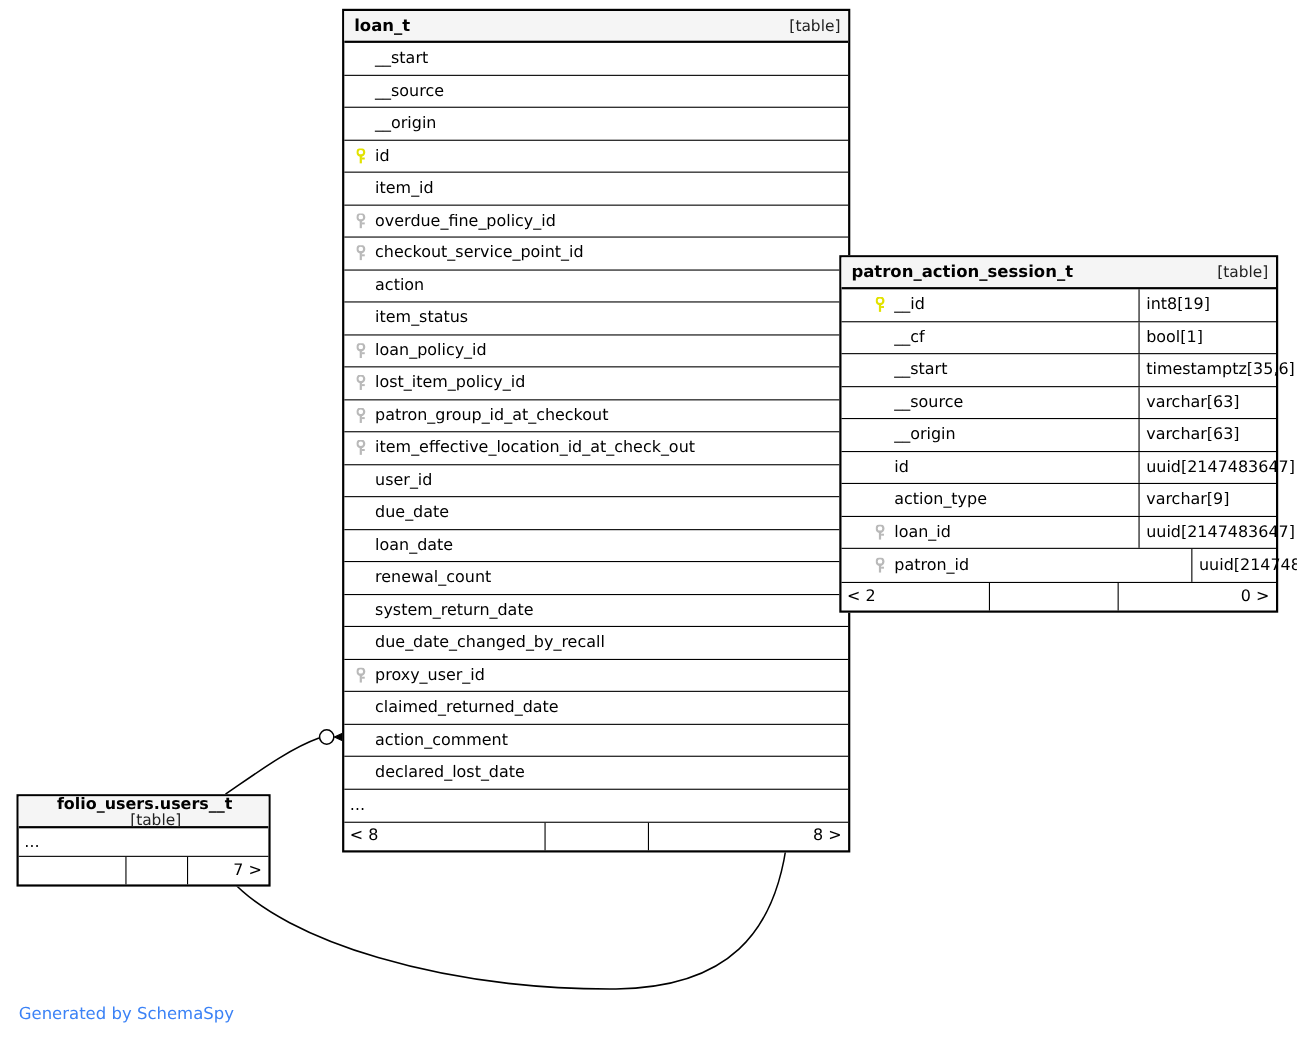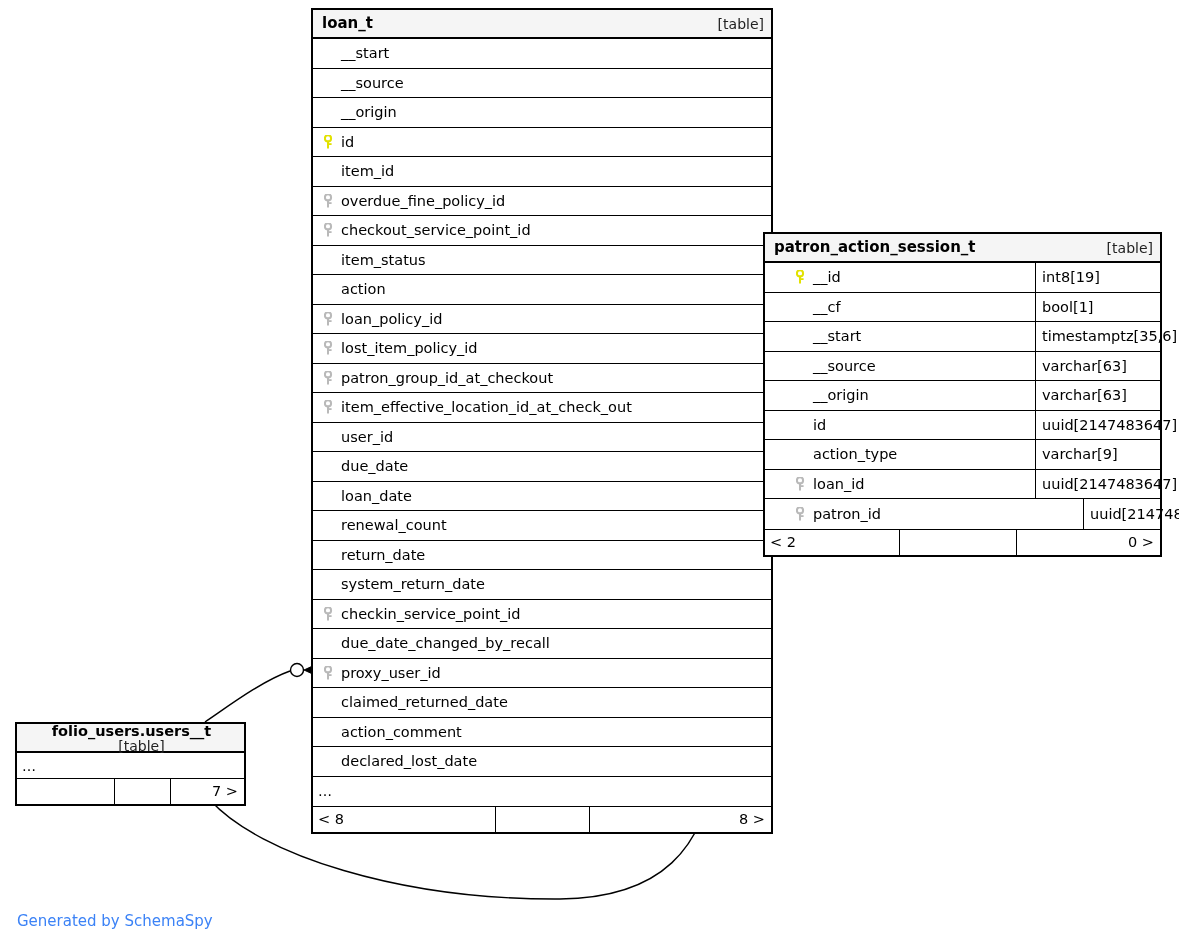--- a/index.html
+++ b/index.html
@@ -315,35 +315,35 @@
             </svg>
           </span>
           <span class="col-label">checkout_service_point_id</span>
         </span>
 
       </div>
 
       <div class="row">
         <span class="cell-name">
           <span class="key-slot"></span>
+          <span class="col-label">action</span>
+        </span>
+
+      </div>
+
+      <div class="row">
+        <span class="cell-name">
+          <span class="key-slot"></span>
           <span class="col-label">item_status</span>
         </span>
 
       </div>
 
       <div class="row">
         <span class="cell-name">
-          <span class="key-slot"></span>
-          <span class="col-label">action</span>
-        </span>
-
-      </div>
-
-      <div class="row">
-        <span class="cell-name">
           <span class="key-slot">
             <svg class="key-icon" width="11" height="14" viewBox="0 0 11 14">
               <circle cx="4" cy="3.4" r="3.1" fill="none" stroke="#b9b9b9" stroke-width="2"></circle>
               <rect x="3" y="5.5" width="2" height="8" fill="#b9b9b9"></rect>
               <rect x="5" y="8.2" width="2.6" height="1.8" fill="#b9b9b9"></rect>
             </svg>
           </span>
           <span class="col-label">loan_policy_id</span>
         </span>
 
@@ -416,49 +416,29 @@
       </div>
 
       <div class="row">
         <span class="cell-name">
           <span class="key-slot"></span>
           <span class="col-label">renewal_count</span>
         </span>
 
       </div>
 
-      <div class="row">
-        <span class="cell-name">
-          <span class="key-slot"></span>
-          <span class="col-label">return_date</span>
-        </span>
-
-      </div>
 
       <div class="row">
         <span class="cell-name">
           <span class="key-slot"></span>
           <span class="col-label">system_return_date</span>
         </span>
 
       </div>
 
-      <div class="row">
-        <span class="cell-name">
-          <span class="key-slot">
-            <svg class="key-icon" width="11" height="14" viewBox="0 0 11 14">
-              <circle cx="4" cy="3.4" r="3.1" fill="none" stroke="#b9b9b9" stroke-width="2"></circle>
-              <rect x="3" y="5.5" width="2" height="8" fill="#b9b9b9"></rect>
-              <rect x="5" y="8.2" width="2.6" height="1.8" fill="#b9b9b9"></rect>
-            </svg>
-          </span>
-          <span class="col-label">checkin_service_point_id</span>
-        </span>
-
-      </div>
 
       <div class="row">
         <span class="cell-name">
           <span class="key-slot"></span>
           <span class="col-label">due_date_changed_by_recall</span>
         </span>
 
       </div>
 
       <div class="row">

